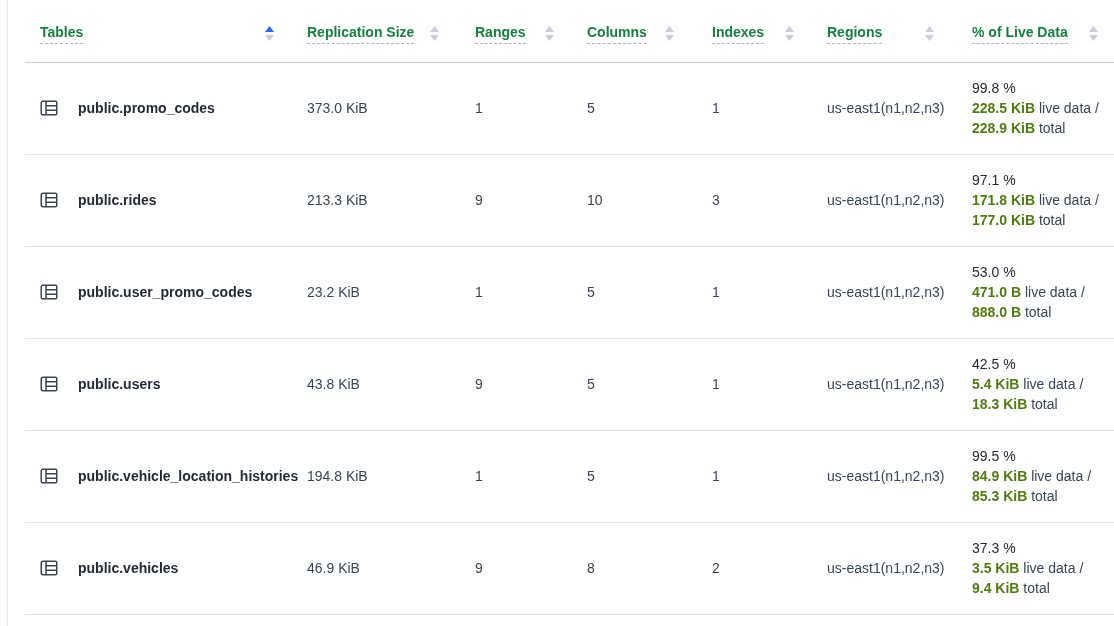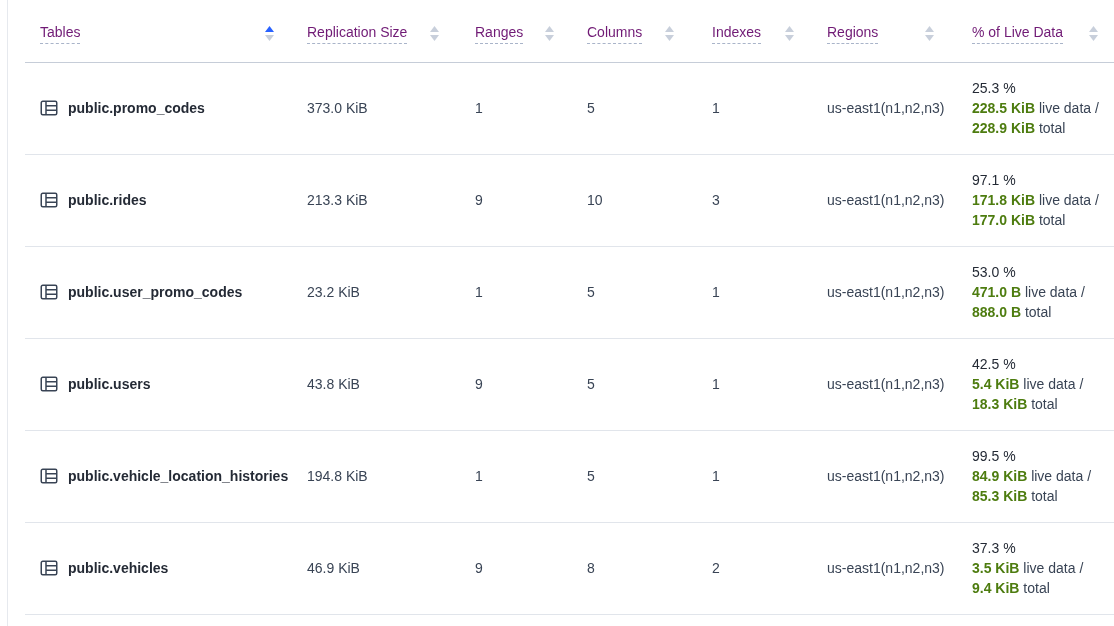--- a/index.html
+++ b/index.html
@@ -36,41 +36,41 @@
     border-bottom: 1px solid #c6cdd8;
     font-weight: 600;
   }
   .th-inner {
     display: flex;
     align-items: center;
     justify-content: space-between;
   }
   .th-label {
     font-size: 14px;
-    font-weight: 400;
-    color: #701a75;
+    font-weight: 700;
+    color: #15803d;
     border-bottom: 1px dashed #a9b4c9;
     padding-bottom: 3px;
     cursor: pointer;
     white-space: nowrap;
   }
   .sort-icon { flex: 0 0 auto; margin-left: 6px; cursor: pointer; display: inline-flex; }
   .sort-icon polygon { fill: #c8cfdb; }
   .sort-icon.sort-asc polygon.up { fill: var(--accent, #2962ff); }
   tbody td {
     height: 92px;
     border-bottom: 1px solid #e1e5eb;
     font-size: 14px;
     color: #394455;
     white-space: nowrap;
   }
   .name-cell-inner {
     display: flex;
     align-items: center;
-    gap: 10px;
+    gap: 20px;
   }
   .table-name {
     font-weight: 600;
     color: #242a35;
     text-decoration: none;
     cursor: pointer;
   }
   .table-icon { display: inline-flex; flex: 0 0 auto; }
   .live-cell-inner { line-height: 20px; font-size: 14px; color: #394455; }
   .live-strong { font-weight: 600; color: #4d7c0f; }
@@ -192,21 +192,21 @@
         <a class="table-name">public.promo_codes</a>
       </div>
     </td>
     <td>373.0 KiB</td>
     <td>1</td>
     <td>5</td>
     <td>1</td>
     <td>us-east1(n1,n2,n3)</td>
     <td>
       <div class="live-cell-inner">
-        <div class="live-pct">25.3 %</div>
+        <div class="live-pct">99.8 %</div>
         <div><span class="live-strong">228.5 KiB</span> <span>live data /</span></div>
         <div><span class="live-strong">228.9 KiB</span> <span>total</span></div>
       </div>
     </td>
   </tr>
 
   <tr>
     <td>
       <div class="name-cell-inner">
         <span class="table-icon">

